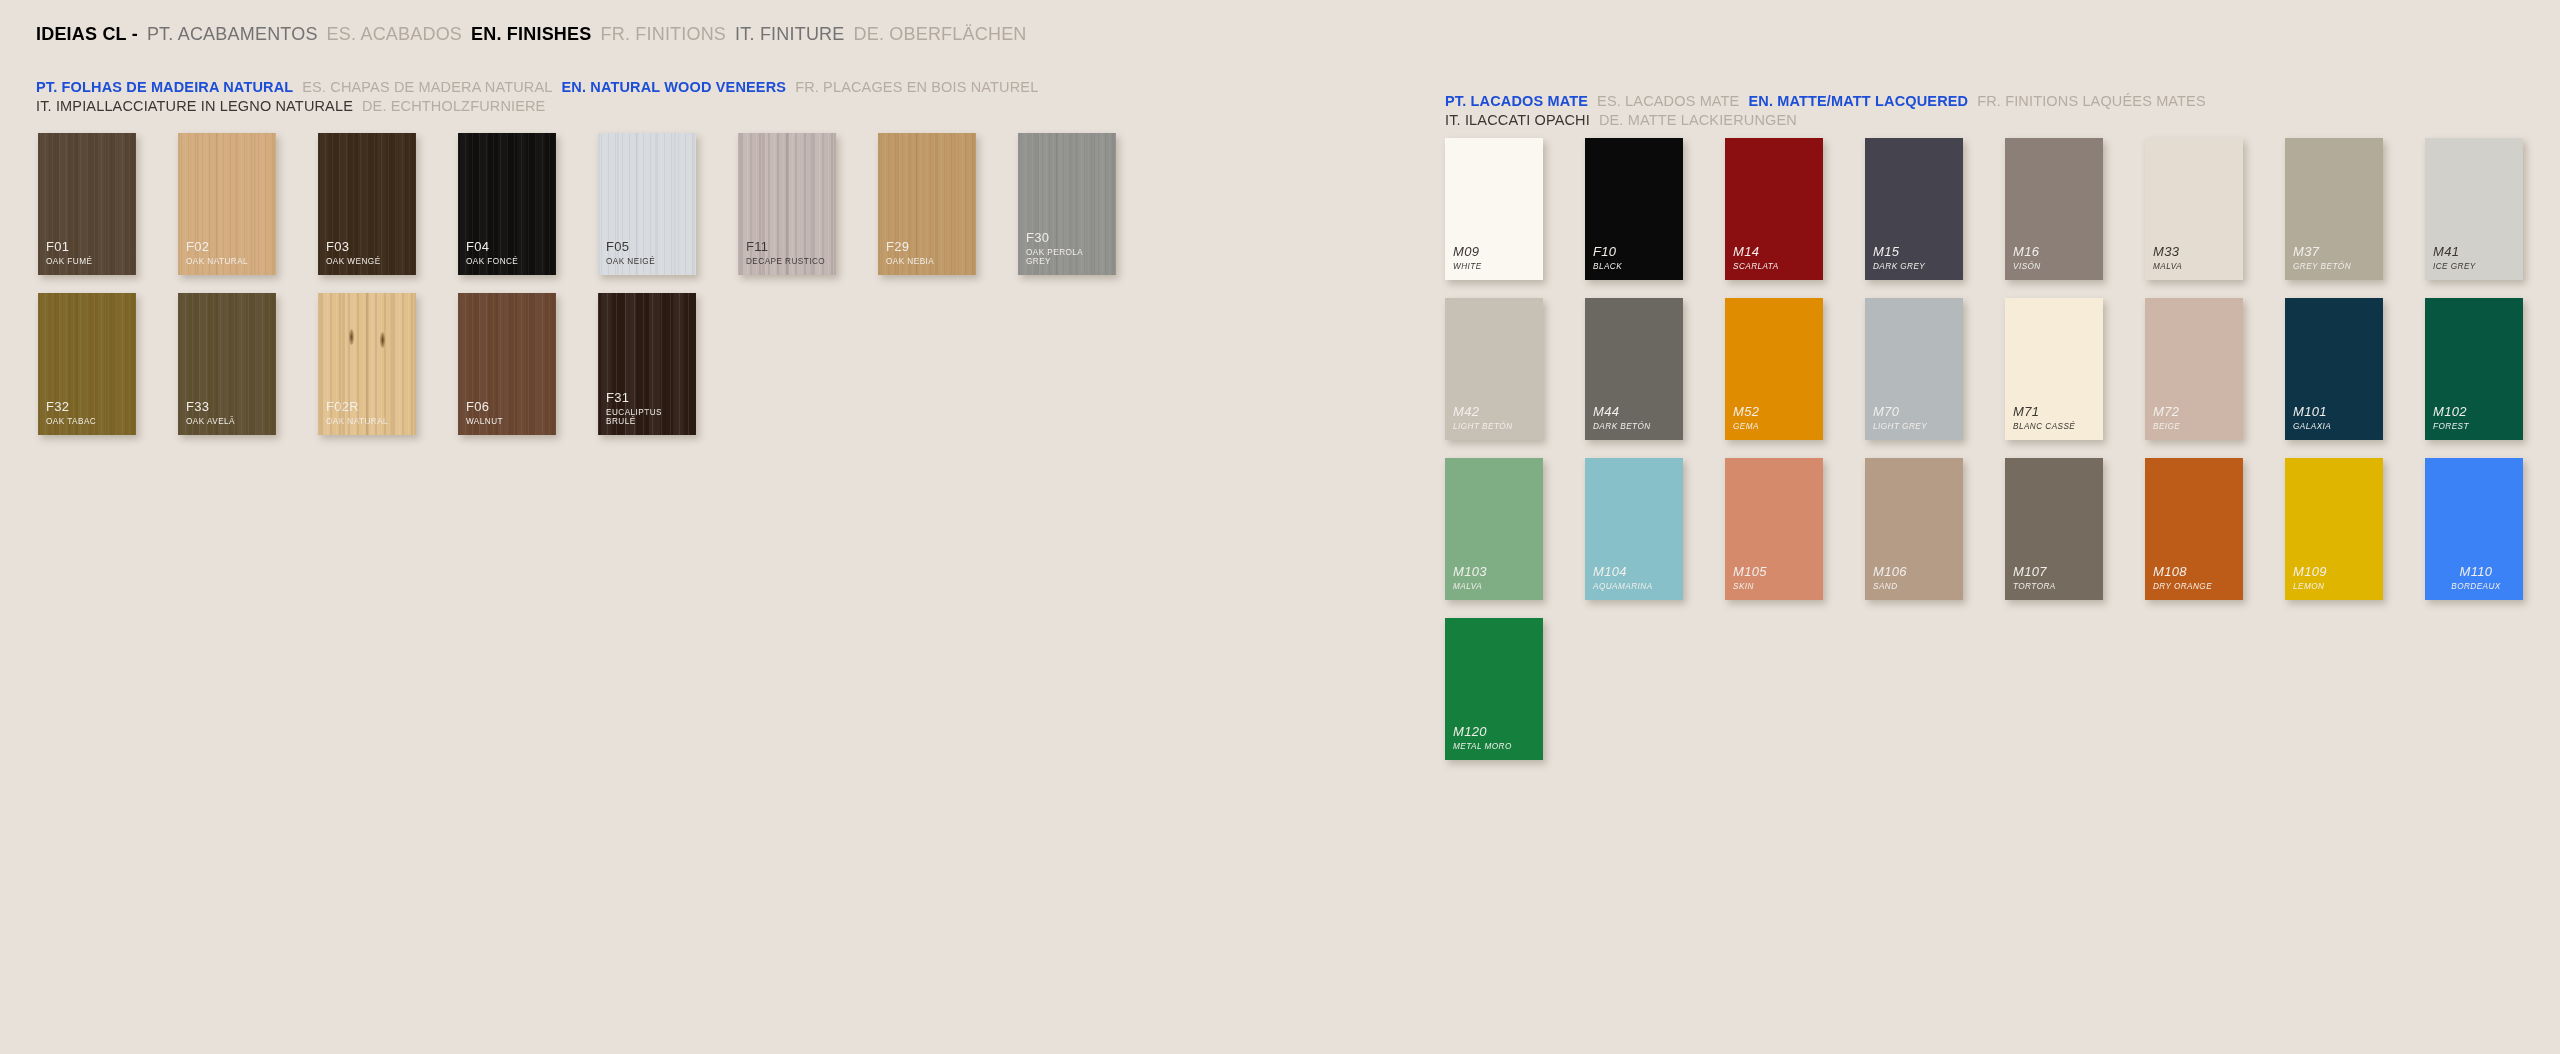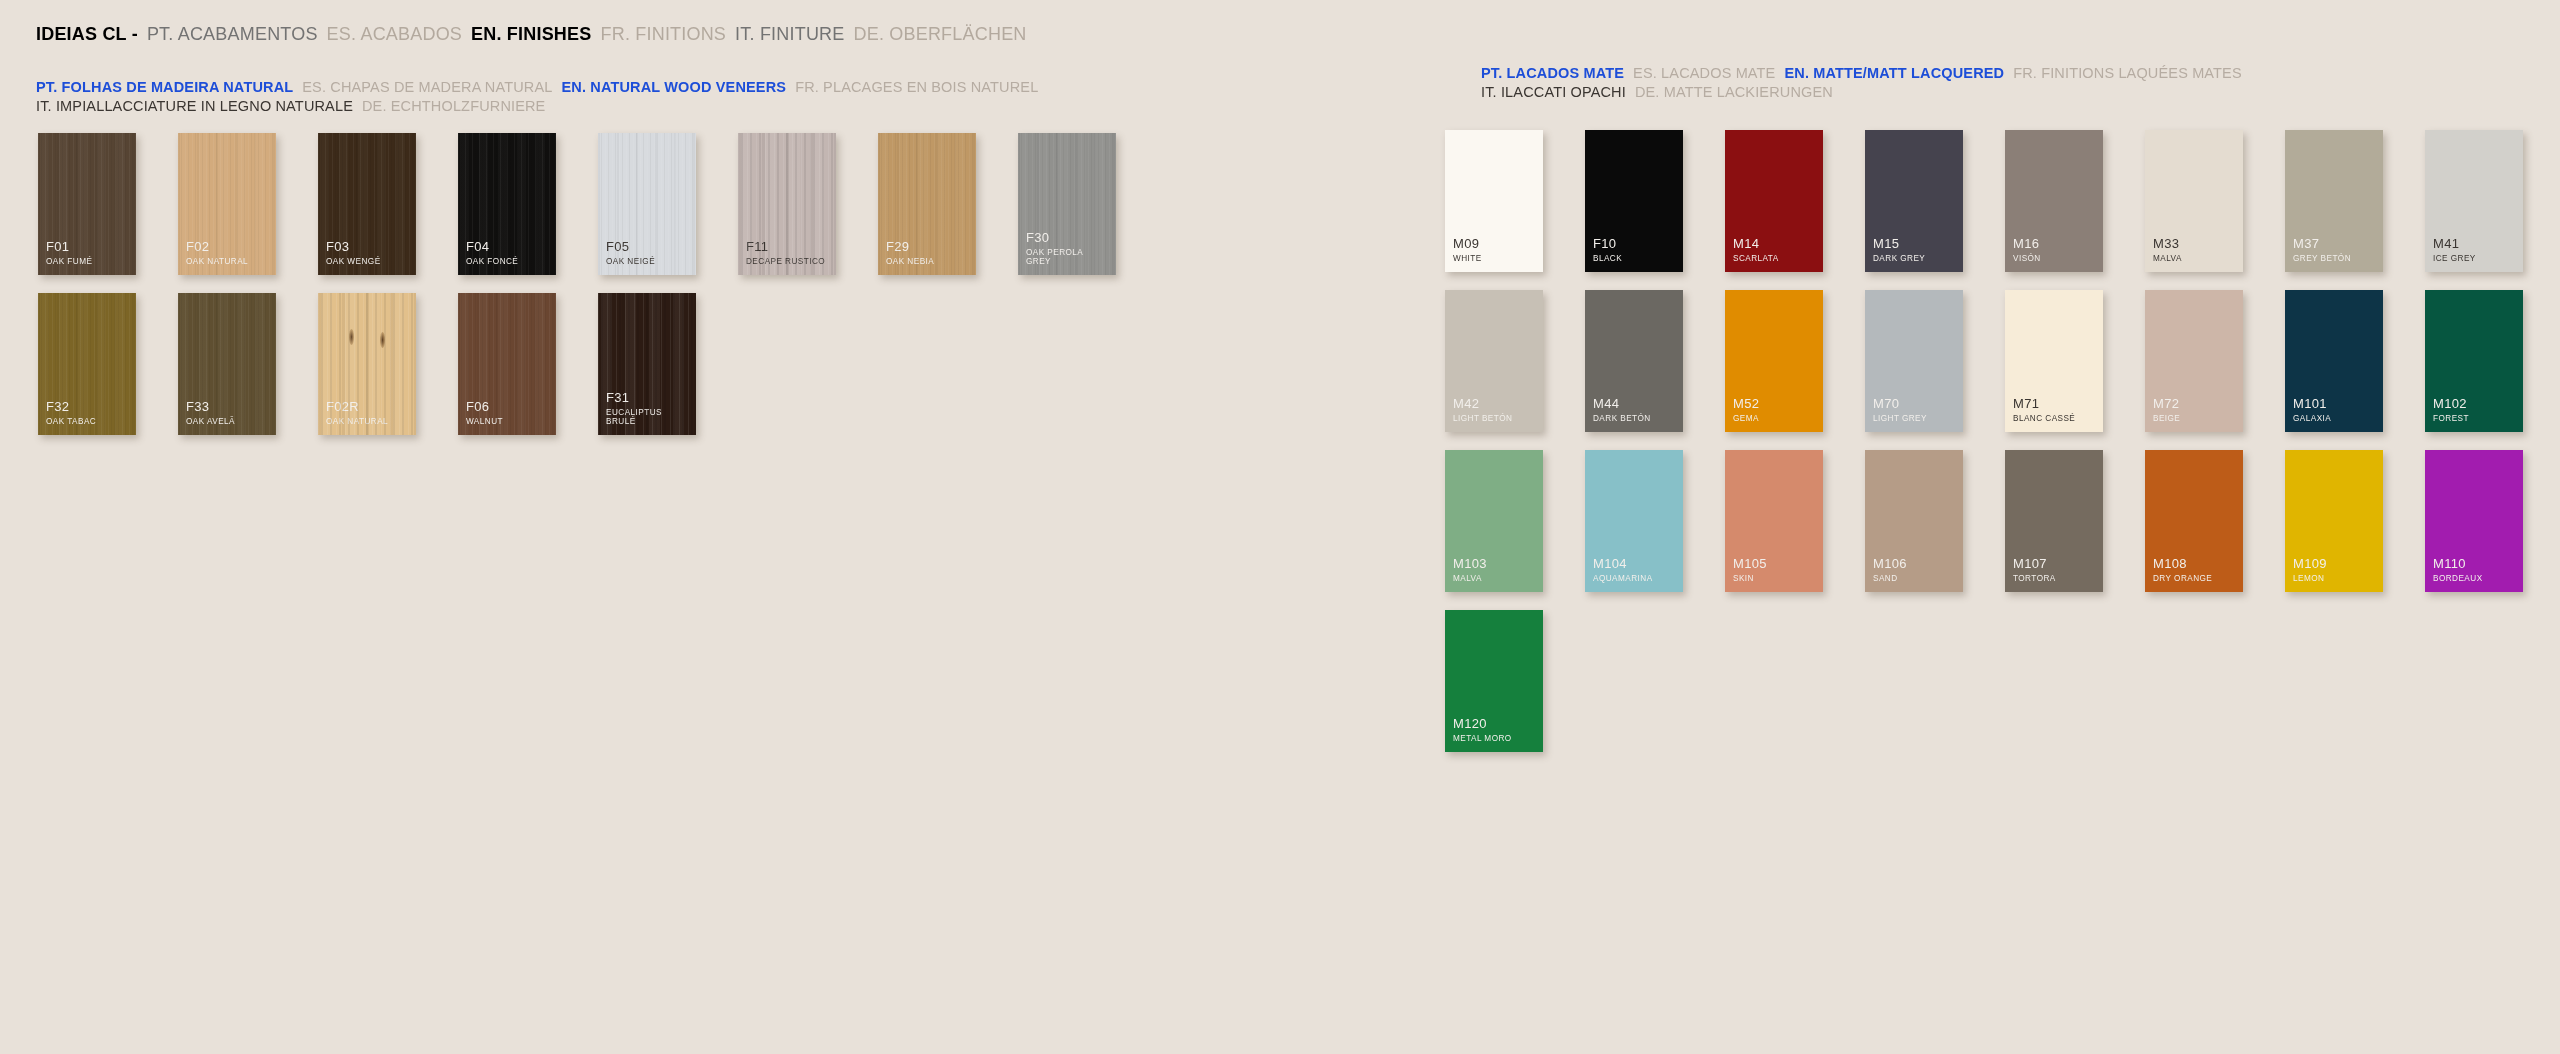--- a/index.html
+++ b/index.html
@@ -38,33 +38,33 @@
     line-height: 19px;
     letter-spacing: 0.15px;
     white-space: nowrap;
   }
   .sh-strong { color: #1d4ed8; font-weight: 700; }
   .sh-mid    { color: #3a3531; font-weight: 400; }
   .sh-faint  { color: #b6aca2; font-weight: 400; }
   .sh-line { display: block; }
 
   #veneer-head  { left: 36px;   top: 78px; }
-  #lacquer-head { left: 1445px; top: 64px; margin-left: 36px; }
+  #lacquer-head { left: 1445px; top: 92px; }
 
   
   .grid {
     position: absolute;
     display: grid;
     grid-auto-rows: 142px;
     row-gap: 18px;
     column-gap: 42px;
     grid-template-columns: repeat(8, 98px);
   }
   #veneer-grid  { left: 38px;   top: 133px; }
-  #lacquer-grid { left: 1445px; top: 130px; }
+  #lacquer-grid { left: 1445px; top: 138px; font-style: italic; }
 
   .swatch {
     position: relative;
     width: 98px;
     height: 142px;
     box-shadow: 3px 4px 7px rgba(90, 75, 60, 0.30);
     overflow: hidden;
     background-repeat: no-repeat;
     background-size: 100% 100%;
   }
@@ -379,21 +379,21 @@
         <span class="swatch-code">M108</span>
         <span class="swatch-name">DRY ORANGE</span>
       </div>
     </div>
     <div class="swatch light-text" style="background: rgb(224, 181, 0);">
       <div class="swatch-caption">
         <span class="swatch-code">M109</span>
         <span class="swatch-name">LEMON</span>
       </div>
     </div>
-    <div class="swatch light-text" style="background: #a21caf;">
+    <div class="swatch light-text" style="background: #3b82f6; text-align: center;">
       <div class="swatch-caption">
         <span class="swatch-code">M110</span>
         <span class="swatch-name">BORDEAUX</span>
       </div>
     </div>
     <div class="swatch light-text" style="background: #15803d;">
       <div class="swatch-caption">
         <span class="swatch-code">M120</span>
         <span class="swatch-name">METAL MORO</span>
       </div>

